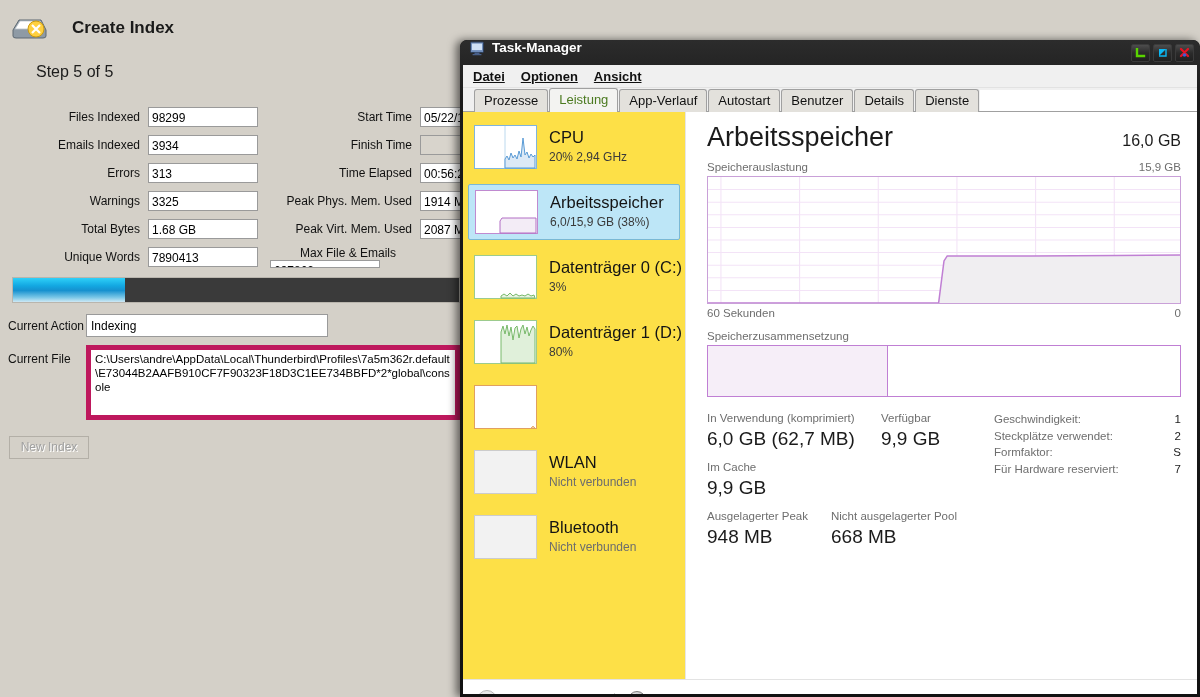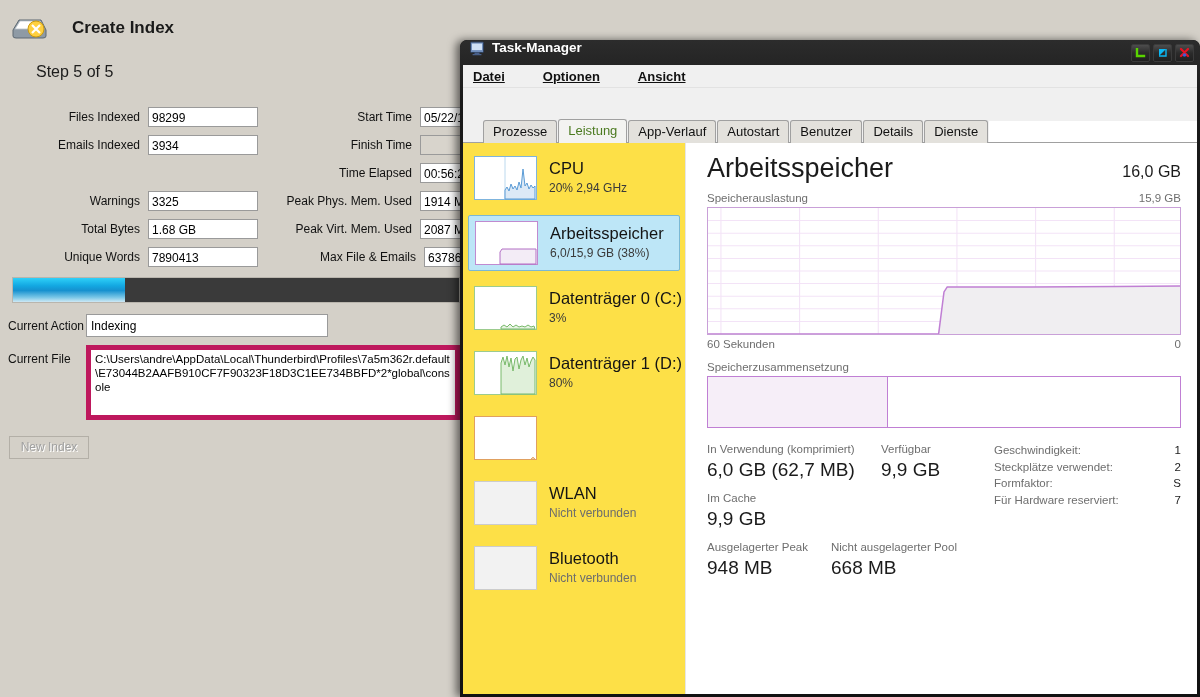--- a/index.html
+++ b/index.html
@@ -91,29 +91,29 @@
     position: relative; display:flex; align-items:center; justify-content:center;
   }
   .winbtn svg { display:block; }
 
   #tm-client {
     position: absolute; left: 3px; top: 25px; width: 734px; height: 629px;
     background: #f0f0f0; overflow: hidden;
   }
   #tm-menubar {
     height: 22px; background: #f0f0f0; display: flex; align-items: center;
-    padding-left: 10px; gap: 38px;
+    padding-left: 10px; gap: 16px;
     border-bottom: 1px solid #e2e2e2;
   }
   .menu-item { font-size: 13px; color: #101010; font-family: "Liberation Sans", sans-serif; font-weight: bold; }
   .menu-item u { text-decoration: underline; }
 
   #tm-tabstrip {
     height: 24px; background: #f0f0f0; display: flex; align-items: flex-end;
-    padding-left: 20px; position: relative; margin-top: 31px;
+    padding-left: 11px; position: relative;
   }
   #tm-tabstrip::after {
     content:''; position:absolute; left:0; right:0; bottom:0; height:1px; background:#a0a0a0;
   }
   .tab {
     height: 22px; line-height: 21px; padding: 0 9px; font-size: 13px;
     background: #e3e1dc; border: 1px solid #a0a0a0; border-bottom: none;
     border-radius: 3px 3px 0 0; color: #111; margin-right: 1px;
     font-family: "Liberation Sans", sans-serif; position: relative; z-index: 1;
   }
@@ -214,20 +214,24 @@
     <div class="ci-step">Step 5 of 5</div>
 
     <div class="field-row" style="left:40px; top:106px;">
       <span class="field-label" style="width:100px;">Files Indexed</span>
       <span class="field-box" style="width:110px; margin-left:8px;">98299</span>
     </div>
     <div class="field-row" style="left:40px; top:134px;">
       <span class="field-label" style="width:100px;">Emails Indexed</span>
       <span class="field-box" style="width:110px; margin-left:8px;">3934</span>
     </div>
+    <div class="field-row" style="left:40px; top:162px;">
+      <span class="field-label" style="width:100px;">Errors</span>
+      <span class="field-box" style="width:110px; margin-left:8px;">313</span>
+    </div>
     <div class="field-row" style="left:40px; top:190px;">
       <span class="field-label" style="width:100px;">Warnings</span>
       <span class="field-box" style="width:110px; margin-left:8px;">3325</span>
     </div>
     <div class="field-row" style="left:40px; top:218px;">
       <span class="field-label" style="width:100px;">Total Bytes</span>
       <span class="field-box" style="width:110px; margin-left:8px;">1.68 GB</span>
     </div>
     <div class="field-row" style="left:40px; top:246px;">
       <span class="field-label" style="width:100px;">Unique Words</span>
@@ -247,21 +251,21 @@
       <span class="field-box" style="width:110px; margin-left:8px;">00:56:27</span>
     </div>
     <div class="field-row" style="left:262px; top:190px;">
       <span class="field-label" style="width:150px;">Peak Phys. Mem. Used</span>
       <span class="field-box" style="width:110px; margin-left:8px;">1914 MB</span>
     </div>
     <div class="field-row" style="left:262px; top:218px;">
       <span class="field-label" style="width:150px;">Peak Virt. Mem. Used</span>
       <span class="field-box" style="width:110px; margin-left:8px;">2087 MB</span>
     </div>
-    <div class="field-row" style="left:266px; top:246px;">
+    <div class="field-row" style="left:246px; top:246px;flex-direction:column;">
       <span class="field-label" style="width:150px;">Max File &amp; Emails</span>
       <span class="field-box" style="width:110px; margin-left:8px;">637862</span>
     </div>
 
     <div id="progress-outer">
       <div id="progress-fill" style="width: 25%;"></div>
     </div>
 
     <span class="bot-label" style="left:8px; top:319px;">Current Action</span>
     <div id="cur-action-box">Indexing</div>

